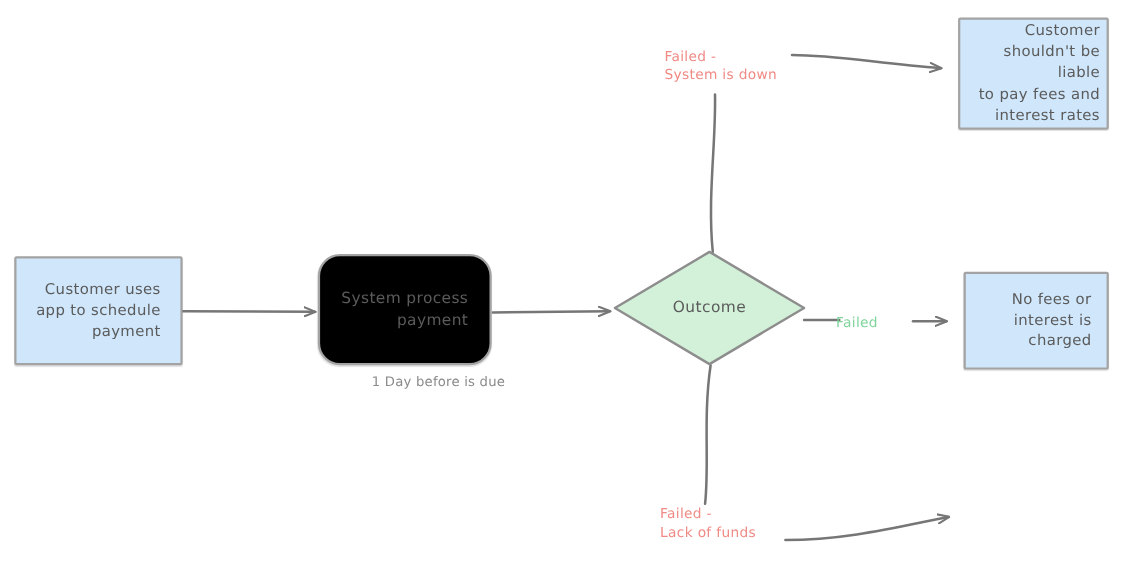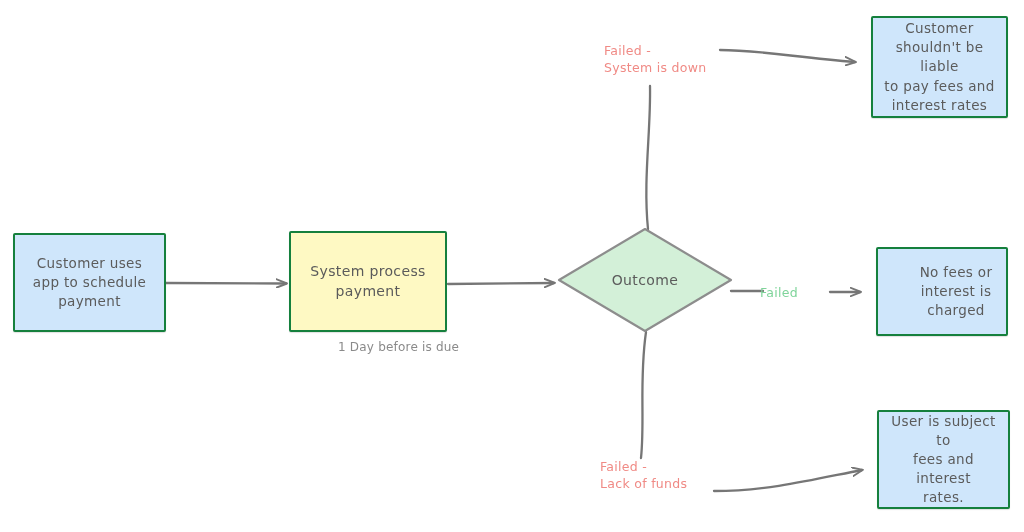--- a/index.html
+++ b/index.html
@@ -30,37 +30,39 @@
   }
   .node {
     position: absolute;
     box-sizing: border-box;
     display: flex;
     align-items: center;
     justify-content: center;
     text-align: center;
   }
   .box {
-    border: 2px solid #15803d;
+    border: 2px solid #a3a3a3;
     border-radius: 2px;
     box-shadow: 0 1px 1px rgba(0,0,0,0.12);
+    text-align: right;
   }
   .box.blue {
     background: #cfe6fb;
   }
   .box .label {
     color: #5b5b5b;
     font-size: 13.5px;
     line-height: 1.42;
     letter-spacing: 0.35px;
     padding: 0 6px;
     white-space: pre-line;
   }
   .box.green {
-    background: #fef9c3;
+    background: #000000;
+    border-radius: 20px;
   }
   .box.green .label {
     font-size: 14px;
   }
   .diamond-wrap {
     position: absolute;
   }
   .diamond-label {
     position: absolute;
     width: 100%;
@@ -155,25 +157,20 @@
 to pay fees and
 interest rates</span>
   </div>
 
   <div class="node box blue" style="left:876px; top:247px; width:132px; height:89px;padding-left:28px;">
     <span class="label">No fees or
 interest is
 charged</span>
   </div>
 
-  <div class="node box blue" style="left:877px; top:410px; width:133px; height:99px;">
-    <span class="label">User is subject to
-fees and interest
-rates.</span>
-  </div>
 
   <div class="edge-label fail" style="left:604px; top:42px; width:130px;">Failed -
 System is down</div>
 
   <div class="edge-label success" style="left:760px; top:284px; width:70px;">Failed</div>
 
   <div class="edge-label fail" style="left:600px; top:458px; width:130px;">Failed -
 Lack of funds</div>
 
 </div>

